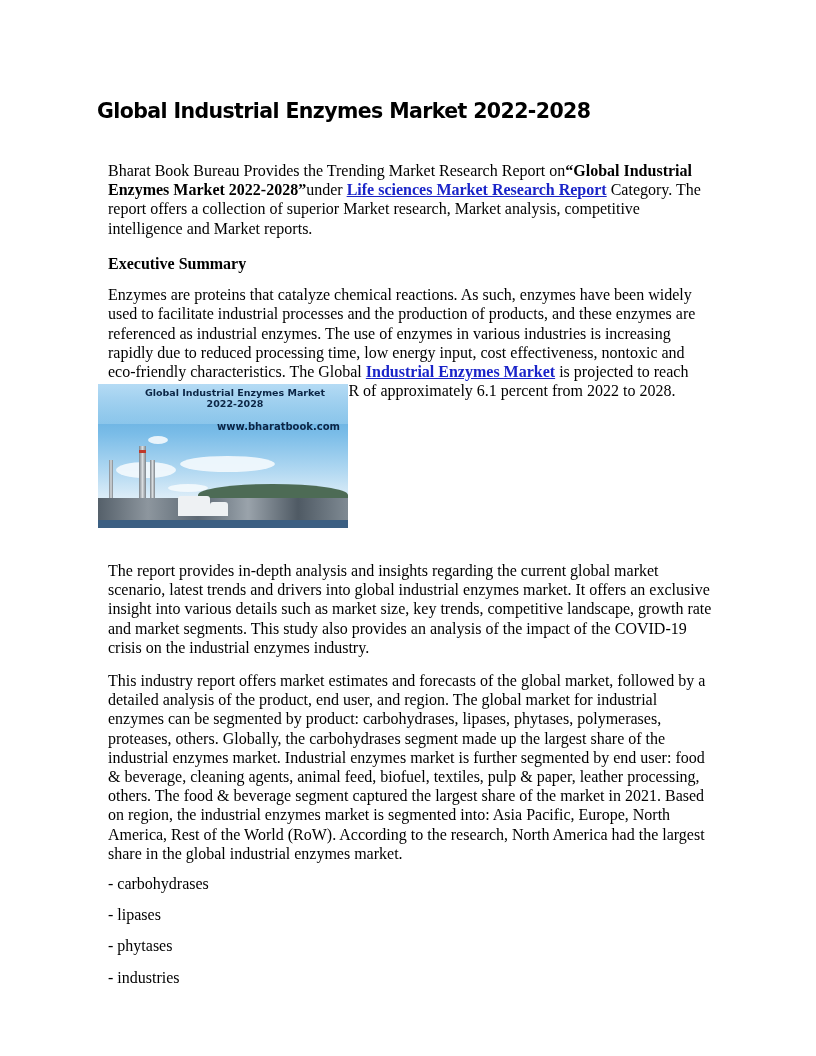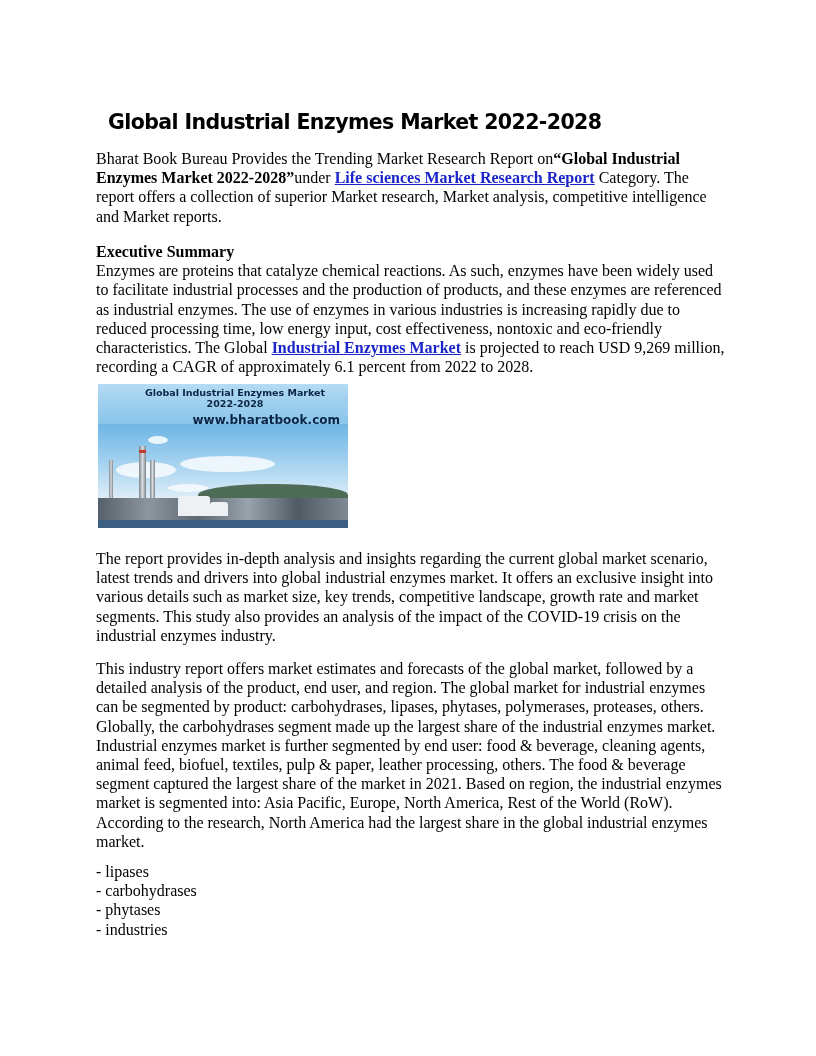--- a/index.html
+++ b/index.html
@@ -17,36 +17,36 @@
     .page {
       position: absolute;
       left: 96px;
       top: 0;
       width: 630px;
     }
     .title {
       position: absolute;
       top: 98px;
       left: 0;
-      margin: 12px;
+      margin: 1px;
       font-family: "DejaVu Sans", sans-serif;
       font-weight: bold;
       font-size: 20.5px;
       letter-spacing: -0.6px;
       white-space: nowrap;
     }
     .block {
       position: absolute;
       left: 0;
       width: 630px;
       font-family: "Liberation Serif", serif;
       font-size: 16px;
       line-height: 19.2px;
     }
-    .block p { margin: 0; }
+    .block p { margin: 12px; }
     .bold { font-weight: bold; }
     a.link {
       color: #1a24c8;
       font-weight: bold;
       text-decoration: underline;
     }
     .hero {
       position: absolute;
       left: 2px;
       top: 384px;
@@ -67,24 +67,24 @@
       text-align: center;
       font-family: "DejaVu Sans", sans-serif;
       font-weight: bold;
       font-size: 9.5px;
       line-height: 11px;
       color: #0b2545;
       margin-left: 12px;
     }
     .hero-url {
       position: absolute;
-      top: 29px; right: 8px;
+      top: 37px; right: 8px;
       font-family: "DejaVu Sans", sans-serif;
       font-weight: bold;
-      font-size: 12px;
+      font-size: 10px;
       color: #0b2545;
     }
     .cloud {
       position: absolute;
       background: #f4f9fd;
       border-radius: 50%;
       opacity: 0.9;
     }
     .stack {
       position: absolute;
@@ -168,19 +168,19 @@
 
   <div class="block" style="top:549px;">
     <p>The report provides in-depth analysis and insights regarding the current global market scenario, latest trends and drivers into global industrial enzymes market. It offers an exclusive insight into various details such as market size, key trends, competitive landscape, growth rate and market segments. This study also provides an analysis of the impact of the COVID-19 crisis on the industrial enzymes industry.</p>
   </div>
 
   <div class="block" style="top:659px;">
     <p>This industry report offers market estimates and forecasts of the global market, followed by a detailed analysis of the product, end user, and region. The global market for industrial enzymes can be segmented by product: carbohydrases, lipases, phytases, polymerases, proteases, others. Globally, the carbohydrases segment made up the largest share of the industrial enzymes market. Industrial enzymes market is further segmented by end user: food &amp; beverage, cleaning agents, animal feed, biofuel, textiles, pulp &amp; paper, leather processing, others. The food &amp; beverage segment captured the largest share of the market in 2021. Based on region, the industrial enzymes market is segmented into: Asia Pacific, Europe, North America, Rest of the World (RoW). According to the research, North America had the largest share in the global industrial enzymes market.</p>
   </div>
 
   <div class="block" style="top:862px;">
+    <p>- carbohydrases</p>
     <p>- lipases</p>
-    <p>- carbohydrases</p>
     <p>- phytases</p>
     <p>- industries</p>
   </div>
 
 </div>
 
 </body></html>

